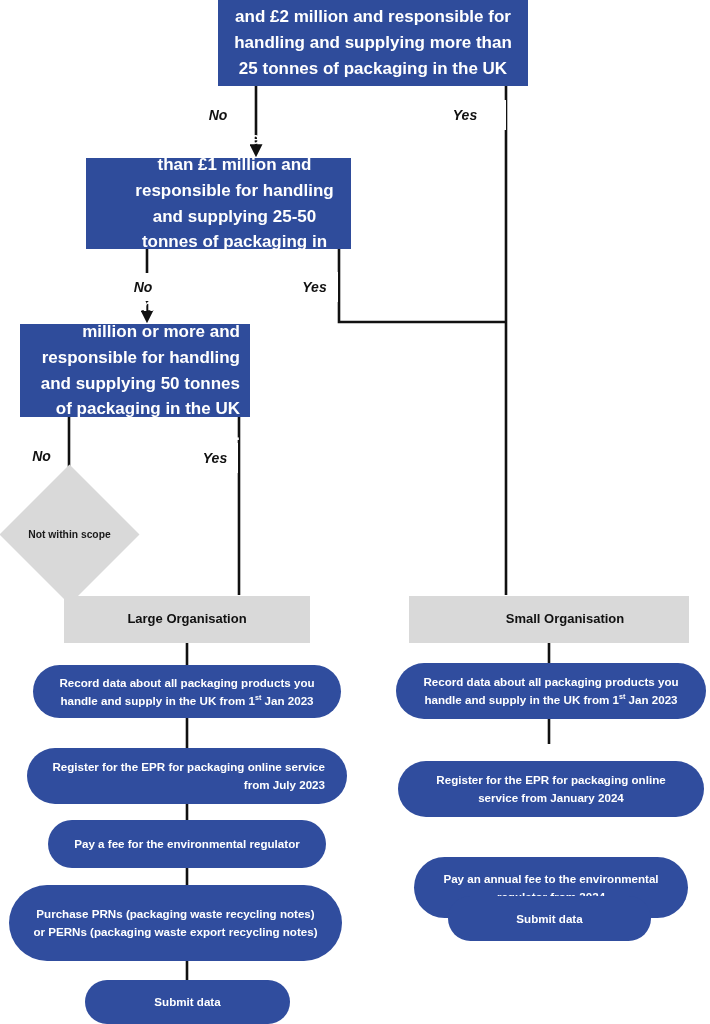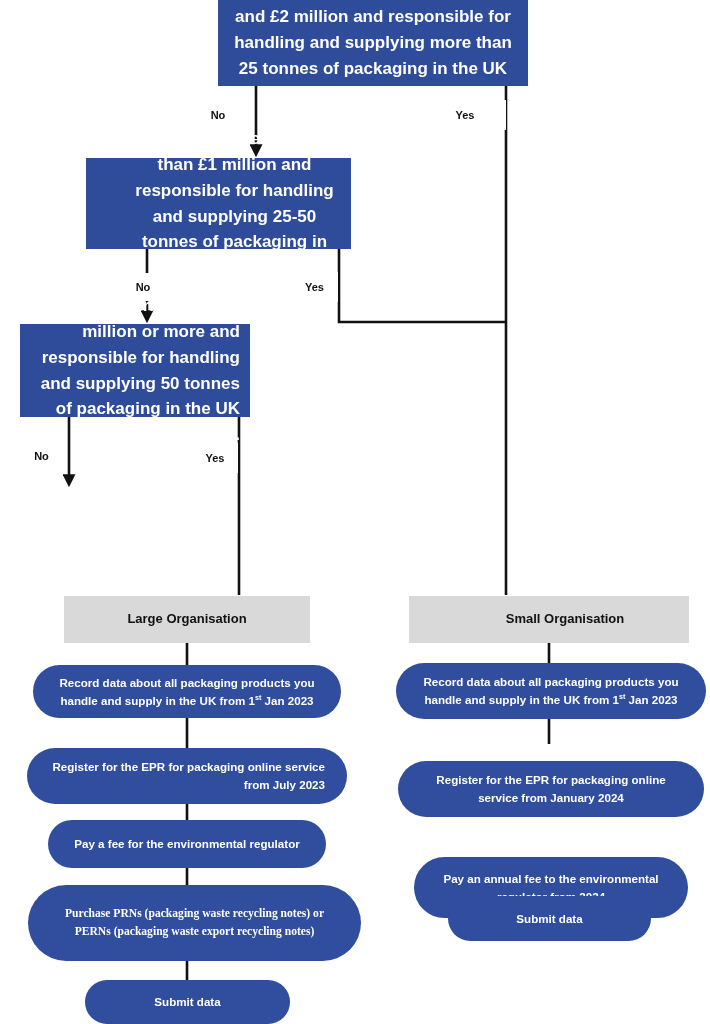--- a/index.html
+++ b/index.html
@@ -52,23 +52,24 @@
     background: #D9D9D9;
     color: #111111;
     font-weight: bold;
     font-size: 13px;
     line-height: 1.3;
   }
   .yn-label {
     background: #ffffff;
     color: #111111;
     font-weight: bold;
-    font-size: 11px;
+    font-size: 14px;
     line-height: 1;
     z-index: 5;
+    font-style: italic;
   }
   .diamond-wrap {
     position: absolute;
   }
   .diamond-shape {
     position: absolute;
     left: 0; top: 0;
     width: 100%; height: 100%;
     background: #D9D9D9;
     transform: rotate(45deg);
@@ -156,38 +157,42 @@
     <span class="txt">Annual turnover of £2 million or more and responsible for handling and supplying 50 tonnes of packaging in the UK per year.</span>
   </div>
 
   <div class="node yn-label" style="left:22px; top:442px; width:39px; height:28px;">
     <span>No</span>
   </div>
   <div class="node yn-label" style="left:192px; top:443px; width:46px; height:30px;">
     <span>Yes</span>
   </div>
 
+  <div class="diamond-wrap" style="left:20px; top:485px; width:99px; height:99px;">
+    <div class="diamond-shape"></div>
+    <div class="diamond-label">Not within scope</div>
+  </div>
 
   <div class="node header-box" style="left:64px; top:596px; width:246px; height:47px;">
     <span>Large Organisation</span>
   </div>
 
   <div class="node pill" style="left:33px; top:665px; width:308px; height:53px;">
     <span class="txt"><span>Record data about all packaging products you handle and supply in the UK from 1</span><sup>st</sup><span> Jan 2023</span></span>
   </div>
 
   <div class="node pill" style="left:27px; top:748px; width:320px; height:56px;text-align:right;">
     <span class="txt">Register for the EPR for packaging online service from July 2023</span>
   </div>
 
   <div class="node pill" style="left:48px; top:820px; width:278px; height:48px;">
     <span class="txt">Pay a fee for the environmental regulator</span>
   </div>
 
-  <div class="node pill" style="left:28px; top:885px; width:333px; height:76px;font-family:Liberation Serif, serif;">
+  <div class="node pill" style="left:9px; top:885px; width:333px; height:76px;">
     <span class="txt">Purchase PRNs (packaging waste recycling notes) or PERNs (packaging waste export recycling notes)</span>
   </div>
 
   <div class="node pill" style="left:85px; top:980px; width:205px; height:44px;">
     <span class="txt">Submit data</span>
   </div>
 
   <div class="node header-box" style="left:409px; top:596px; width:280px; height:47px;padding-left:32px;">
     <span>Small Organisation</span>
   </div>

